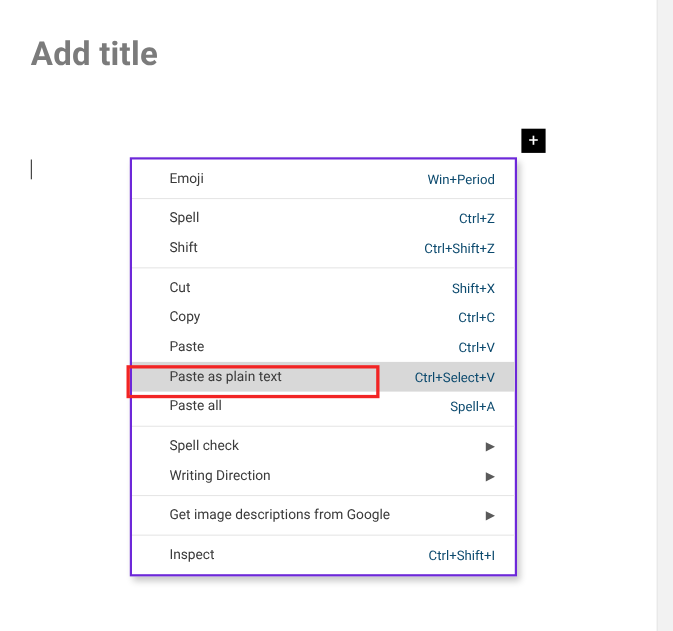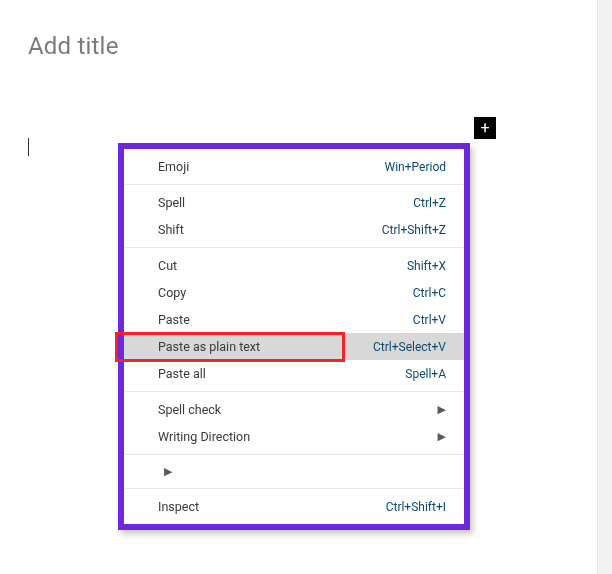--- a/index.html
+++ b/index.html
@@ -9,22 +9,22 @@
       width: 612px;
       height: 574px;
       position: relative;
       overflow: hidden;
     }
     .editor-area {
       padding: 32px 28px;
       position: relative;
     }
     .title-placeholder {
-      font-size: 24px;
-      font-weight: 400;
+      font-size: 30px;
+      font-weight: 700;
       color: #7b7b7b;
       margin-bottom: 28px;
       letter-spacing: 0.2px;
     }
     .body-area {
       position: relative;
       min-height: 200px;
     }
     .cursor {
       width: 1px;
@@ -59,21 +59,21 @@
       height: 100%;
       background: #f2f2f2;
       border-left: 1px solid #e6e6e6;
     }
     .context-menu {
       position: absolute;
       left: 118px;
       top: 143px;
       width: 352px;
       background: #ffffff;
-      border: 6px solid #6d28d9;
+      border: 2px solid #6d28d9;
       box-shadow: 3px 4px 6px rgba(0,0,0,0.22);
       font-size: 12.5px;
       color: #3a3a3a;
       z-index: 10;
     }
     .menu-group {
       border-bottom: 1px solid #e6e6e6;
       padding: 4px 0;
     }
     .menu-group:last-child { border-bottom: none; }
@@ -162,20 +162,21 @@
         <span class="label">Spell check</span>
         <span class="arrow">▶</span>
       </div>
       <div class="menu-item">
         <span class="label">Writing Direction</span>
         <span class="arrow">▶</span>
       </div>
     </div>
     <div class="menu-group">
       <div class="menu-item">
+        <span class="label">Get image descriptions from Google</span>
         <span class="arrow">▶</span>
       </div>
     </div>
     <div class="menu-group">
       <div class="menu-item">
         <span class="label">Inspect</span>
         <span class="shortcut">Ctrl+Shift+I</span>
       </div>
     </div>
   </div>

